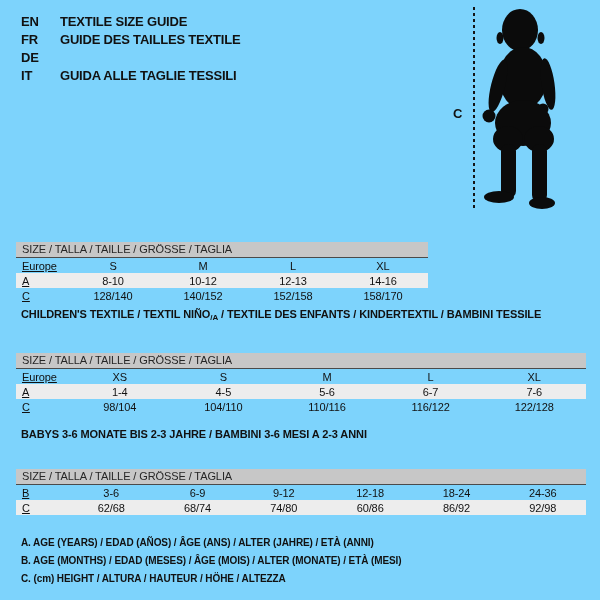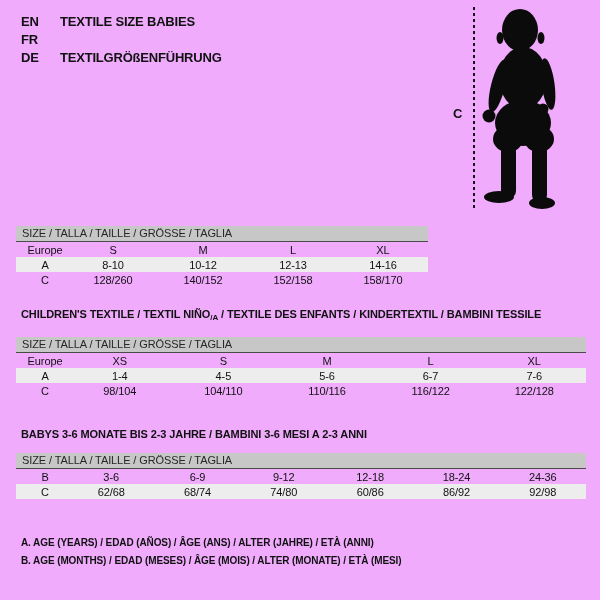--- a/index.html
+++ b/index.html
@@ -1,63 +1,67 @@
 <!DOCTYPE html>
 <html><head>
 <meta charset="utf-8">
 <style>
   html,body{margin:0;padding:0;background:#fff;}
   .page{
-    position:relative;width:600px;height:600px;background:#f0abfc;
+    position:relative;width:600px;height:600px;background:#7dd3fc;
     color:#111;font-family:"Liberation Sans",sans-serif;overflow:hidden;
   }
   
   .langs{position:absolute;top:13px;left:21px;}
   .lang-row{display:flex;font-weight:bold;font-size:13px;line-height:18px;letter-spacing:-0.2px;}
   .lang-code{width:39px;flex:0 0 39px;}
   
   .figure{position:absolute;top:4px;left:450px;width:146px;height:210px;}
   .dash-line{position:absolute;left:23px;top:3px;height:203px;width:2px;
     background:repeating-linear-gradient(to bottom,#151515 0 3px,transparent 3px 6px);}
   .c-label{position:absolute;left:3px;top:102px;font-size:13px;font-weight:bold;}
   .baby-svg{position:absolute;left:30px;top:2px;}
   
   .size-section{position:absolute;left:16px;}
   .sec-junior{top:214px;width:412px;}
   .sec-children{top:307px;width:570px;}
   .sec-babies{top:427px;width:570px;}
   .sec-title{margin:0 0 0 5px;font-size:11px;font-weight:bold;line-height:14px;letter-spacing:-0.1px;}
   .subscript{font-size:8px;vertical-align:-2px;}
-  table{border-collapse:collapse;width:100%;table-layout:fixed;margin-top:12px;}
+  table{border-collapse:collapse;width:100%;table-layout:fixed;margin-top:28px;}
   th.size-bar{background:#c7c7c7;border-bottom:1px solid #4a4a4a;font-weight:normal;
     font-size:11px;text-align:left;padding:1px 0 2px 6px;color:#262626;height:12px;letter-spacing:-0.1px;}
   td{font-size:11px;text-align:center;height:15px;padding:0;color:#111;letter-spacing:-0.1px;}
-  td.row-label{text-align:center;padding-left:6px;}
+  td.row-label{text-align:left;padding-left:6px;text-decoration:underline;}
   col.label{width:52px;}
   tbody tr:nth-child(even){background:#ededed;}
   
   .notes{position:absolute;left:21px;top:534px;}
   .note{margin:0;font-size:10px;font-weight:bold;line-height:18px;letter-spacing:-0.1px;}
 </style>
 </head>
 <body>
 
 <div class="page">
 
   <div class="langs">
     <div class="lang-row">
       <span class="lang-code">EN</span>
-      <span class="lang-label">TEXTILE SIZE BABIES</span>
+      <span class="lang-label">TEXTILE SIZE GUIDE</span>
     </div>
     <div class="lang-row">
       <span class="lang-code">FR</span>
+      <span class="lang-label">GUIDE DES TAILLES TEXTILE</span>
     </div>
     <div class="lang-row">
       <span class="lang-code">DE</span>
-      <span class="lang-label">TEXTILGRÖßENFÜHRUNG</span>
+    </div>
+    <div class="lang-row">
+      <span class="lang-code">IT</span>
+      <span class="lang-label">GUIDA ALLE TAGLIE TESSILI</span>
     </div>
   </div>
 
   <div class="figure">
     <span class="c-label">C</span>
     <div class="dash-line"></div>
     <svg class="baby-svg" width="92" height="204" viewBox="0 0 92 204" xmlns="http://www.w3.org/2000/svg">
       <g fill="#0b0b0b">
         <ellipse cx="40" cy="24" rx="18" ry="21"></ellipse>
         <ellipse cx="20" cy="32" rx="3.5" ry="6"></ellipse>
@@ -106,21 +110,21 @@
         </tr>
         <tr>
           <td class="row-label">A</td>
           <td>8-10</td>
           <td>10-12</td>
           <td>12-13</td>
           <td>14-16</td>
         </tr>
         <tr>
           <td class="row-label">C</td>
-          <td>128/260</td>
+          <td>128/140</td>
           <td>140/152</td>
           <td>152/158</td>
           <td>158/170</td>
         </tr>
       </tbody>
     </table>
   </section>
 
   <section class="size-section sec-children">
     <h2 class="sec-title"><span>CHILDREN'S TEXTILE / TEXTIL NIÑO</span><span class="subscript">/A</span><span> / TEXTILE DES ENFANTS / KINDERTEXTIL / BAMBINI TESSILE</span></h2>
@@ -203,15 +207,16 @@
           <td>86/92</td>
           <td>92/98</td>
         </tr>
       </tbody>
     </table>
   </section>
 
   <div class="notes">
     <p class="note">A. AGE (YEARS) / EDAD (AÑOS) / ÂGE (ANS) / ALTER (JAHRE) / ETÀ (ANNI)</p>
     <p class="note">B. AGE (MONTHS) / EDAD (MESES) / ÂGE (MOIS) / ALTER (MONATE) / ETÀ (MESI)</p>
+    <p class="note">C. (cm) HEIGHT / ALTURA / HAUTEUR / HÖHE / ALTEZZA</p>
   </div>
 
 </div>
 
 </body></html>

